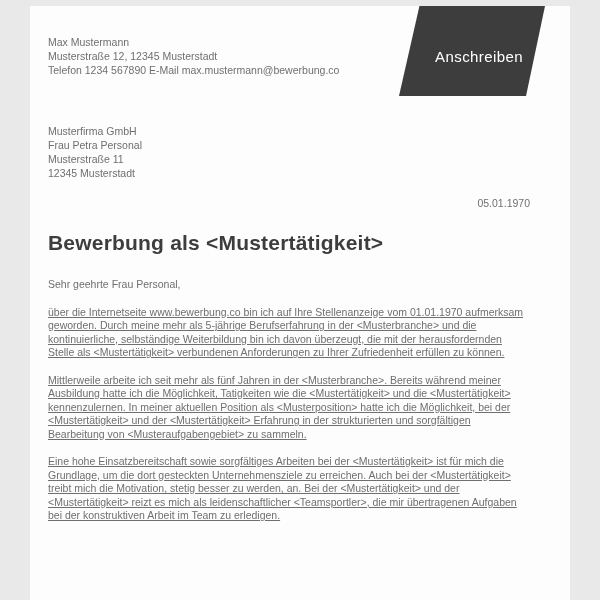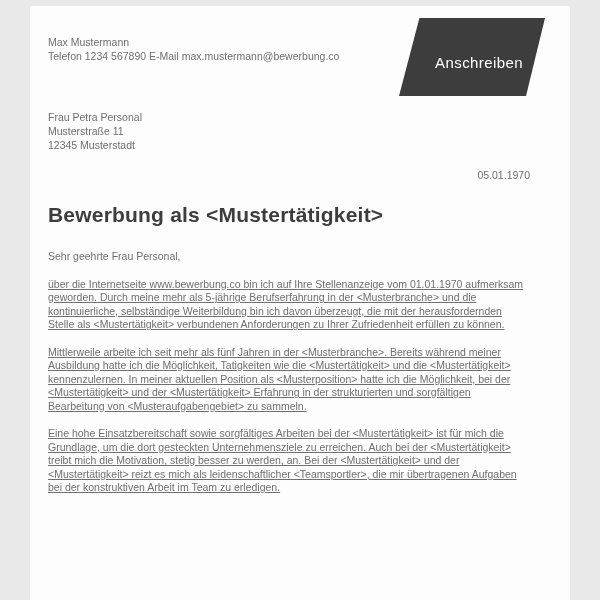--- a/index.html
+++ b/index.html
@@ -13,24 +13,24 @@
   .page {
     position: absolute;
     left: 30px;
     top: 6px;
     width: 540px;
     height: 594px;
     background: #fdfdfd;
   }
   .badge {
     position: absolute;
-    top: 12px;
+    top: 0;
     right: 25px;
     width: 146px;
-    height: 78px;
+    height: 90px;
     background: #3d3d3d;
     clip-path: polygon(14% 0, 100% 0, 87% 100%, 0 100%);
     display: flex;
     align-items: center;
     justify-content: center;
   }
   .badge span {
     color: #ffffff;
     font-size: 15px;
     letter-spacing: 0.4px;
@@ -75,24 +75,26 @@
 <div class="page">
 
   <div class="badge">
     <span>Anschreiben</span>
   </div>
 
   <div class="content">
 
     <div class="sender">
       <div>Max Mustermann</div>
+      <div>Musterstraße 12, 12345 Musterstadt</div>
       <div>Telefon 1234 567890 E-Mail max.mustermann@bewerbung.co</div>
     </div>
 
     <div class="recipient">
+      <div>Musterfirma GmbH</div>
       <div>Frau Petra Personal</div>
       <div>Musterstraße 11</div>
       <div>12345 Musterstadt</div>
     </div>
 
     <div class="date">05.01.1970</div>
 
     <h1 class="subject">Bewerbung als &lt;Mustertätigkeit&gt;</h1>
 
     <p class="salutation">Sehr geehrte Frau Personal,</p>

